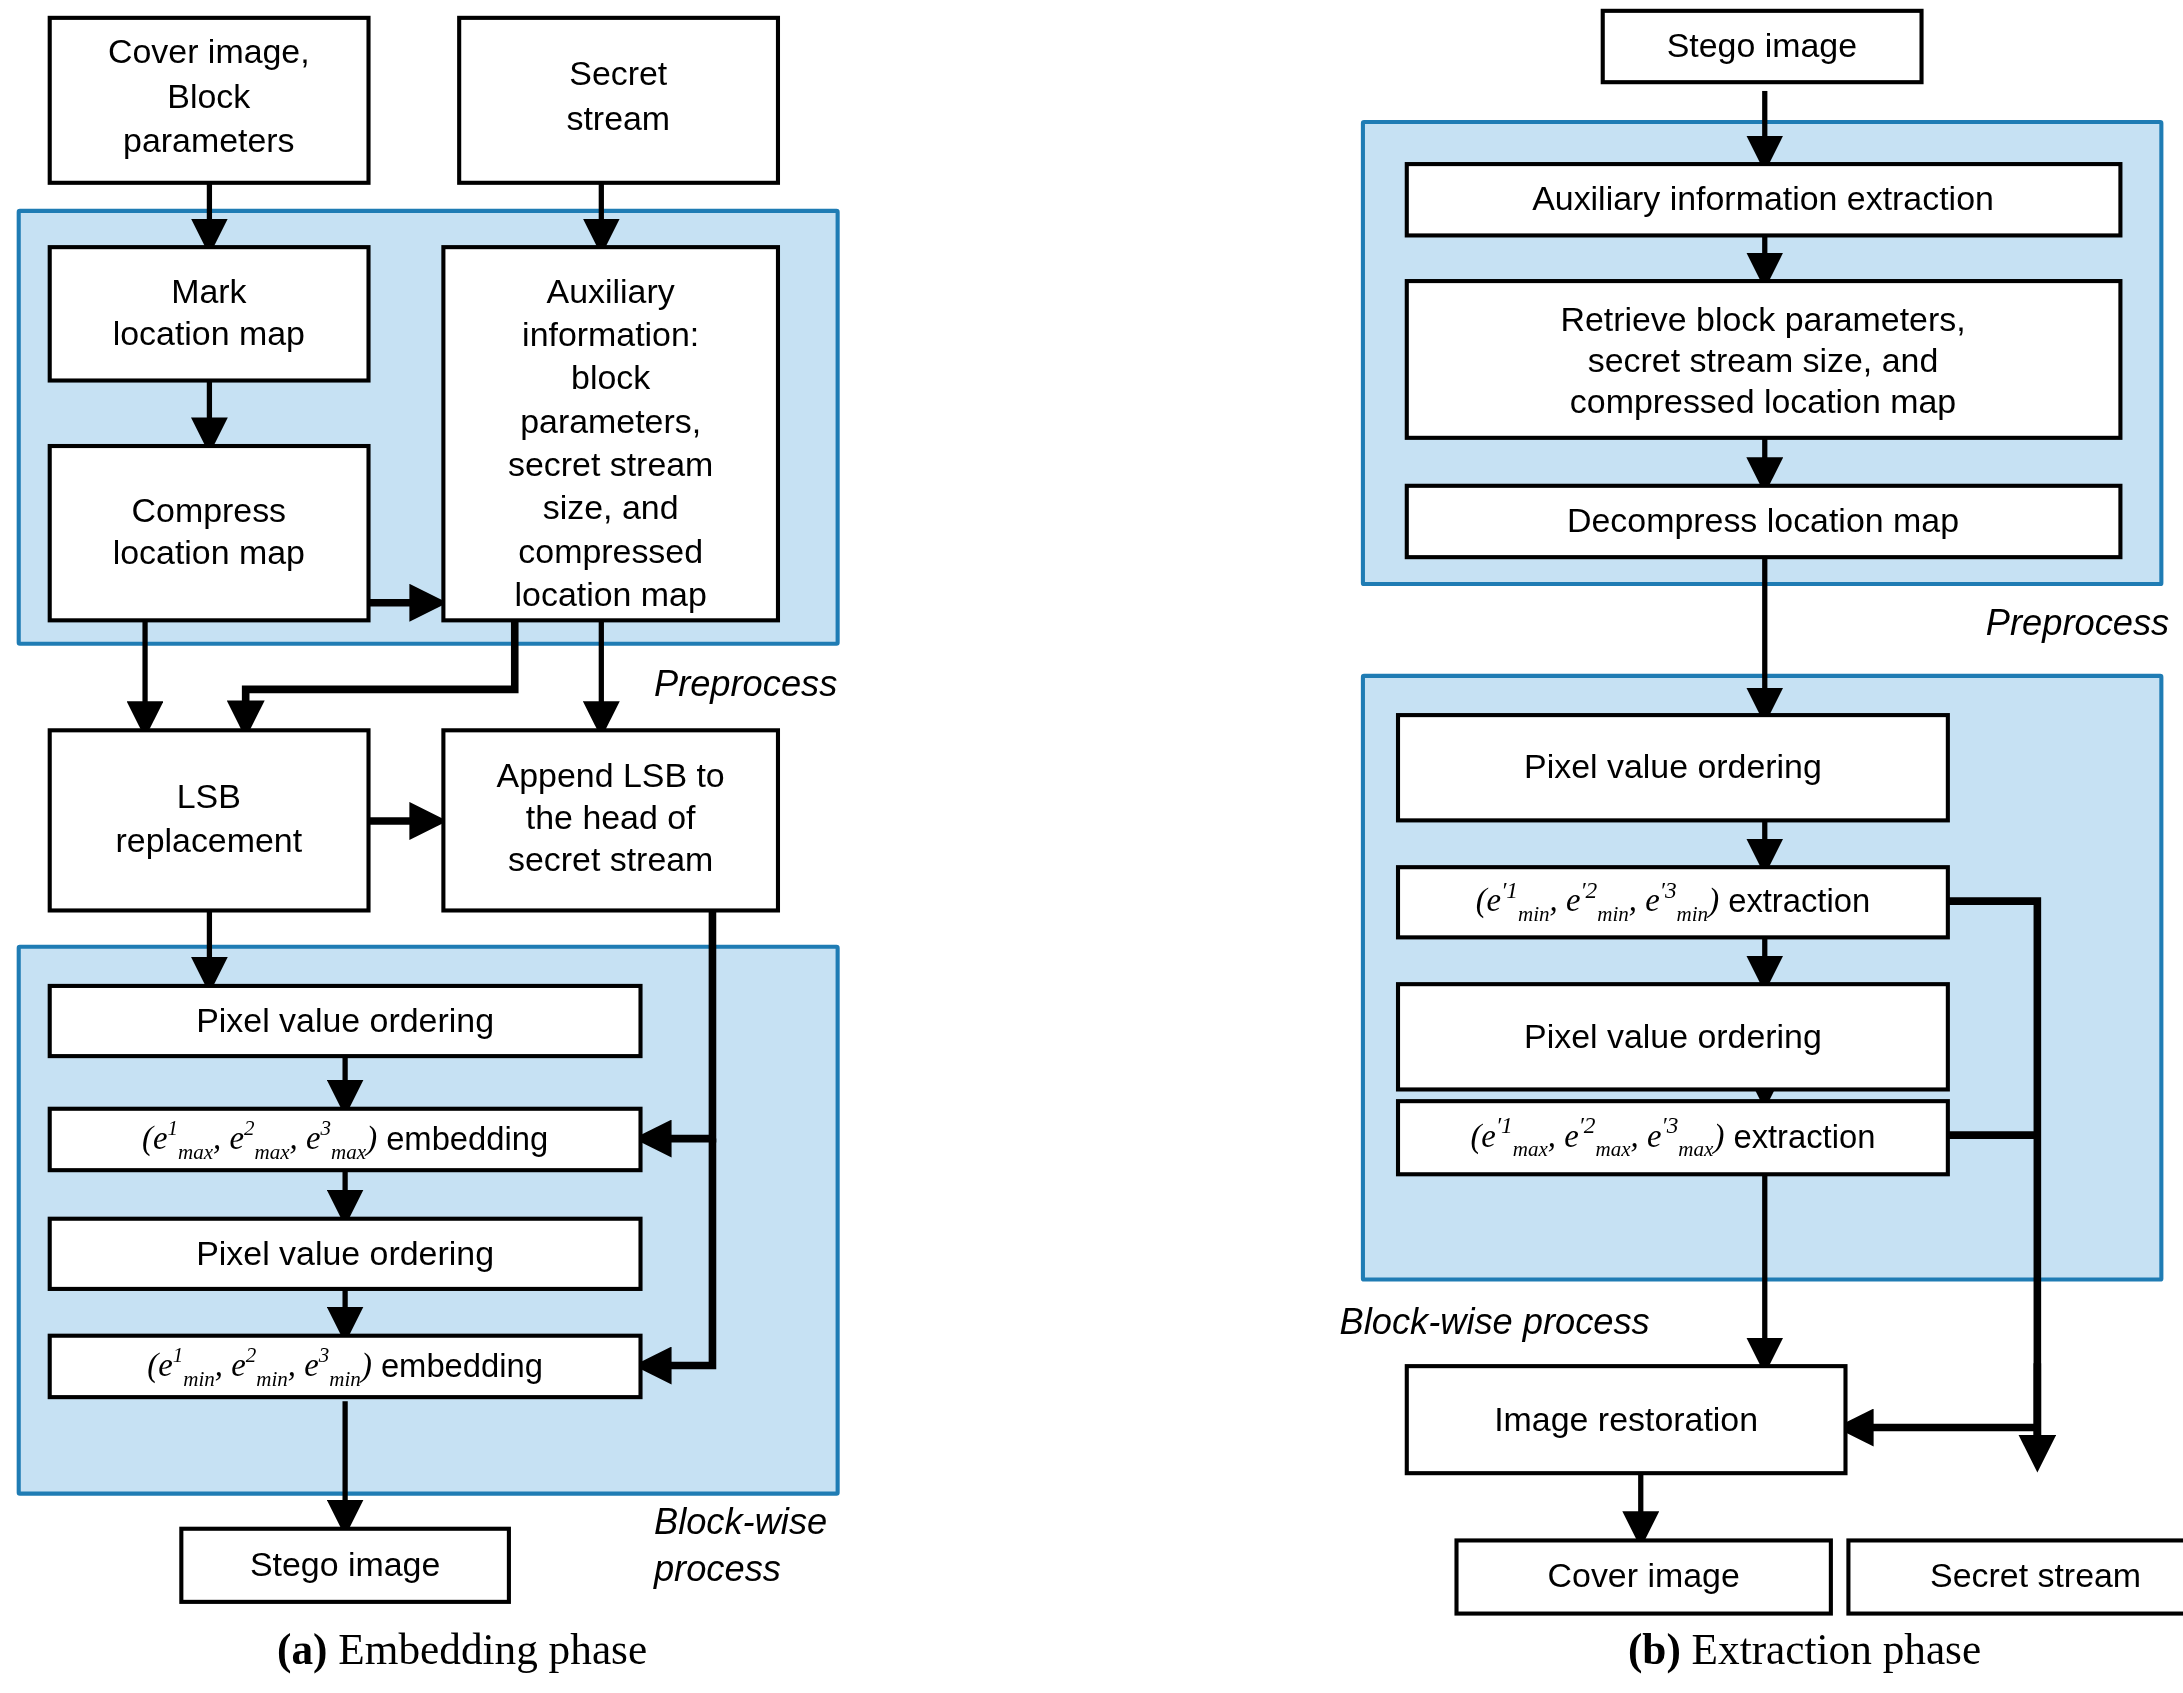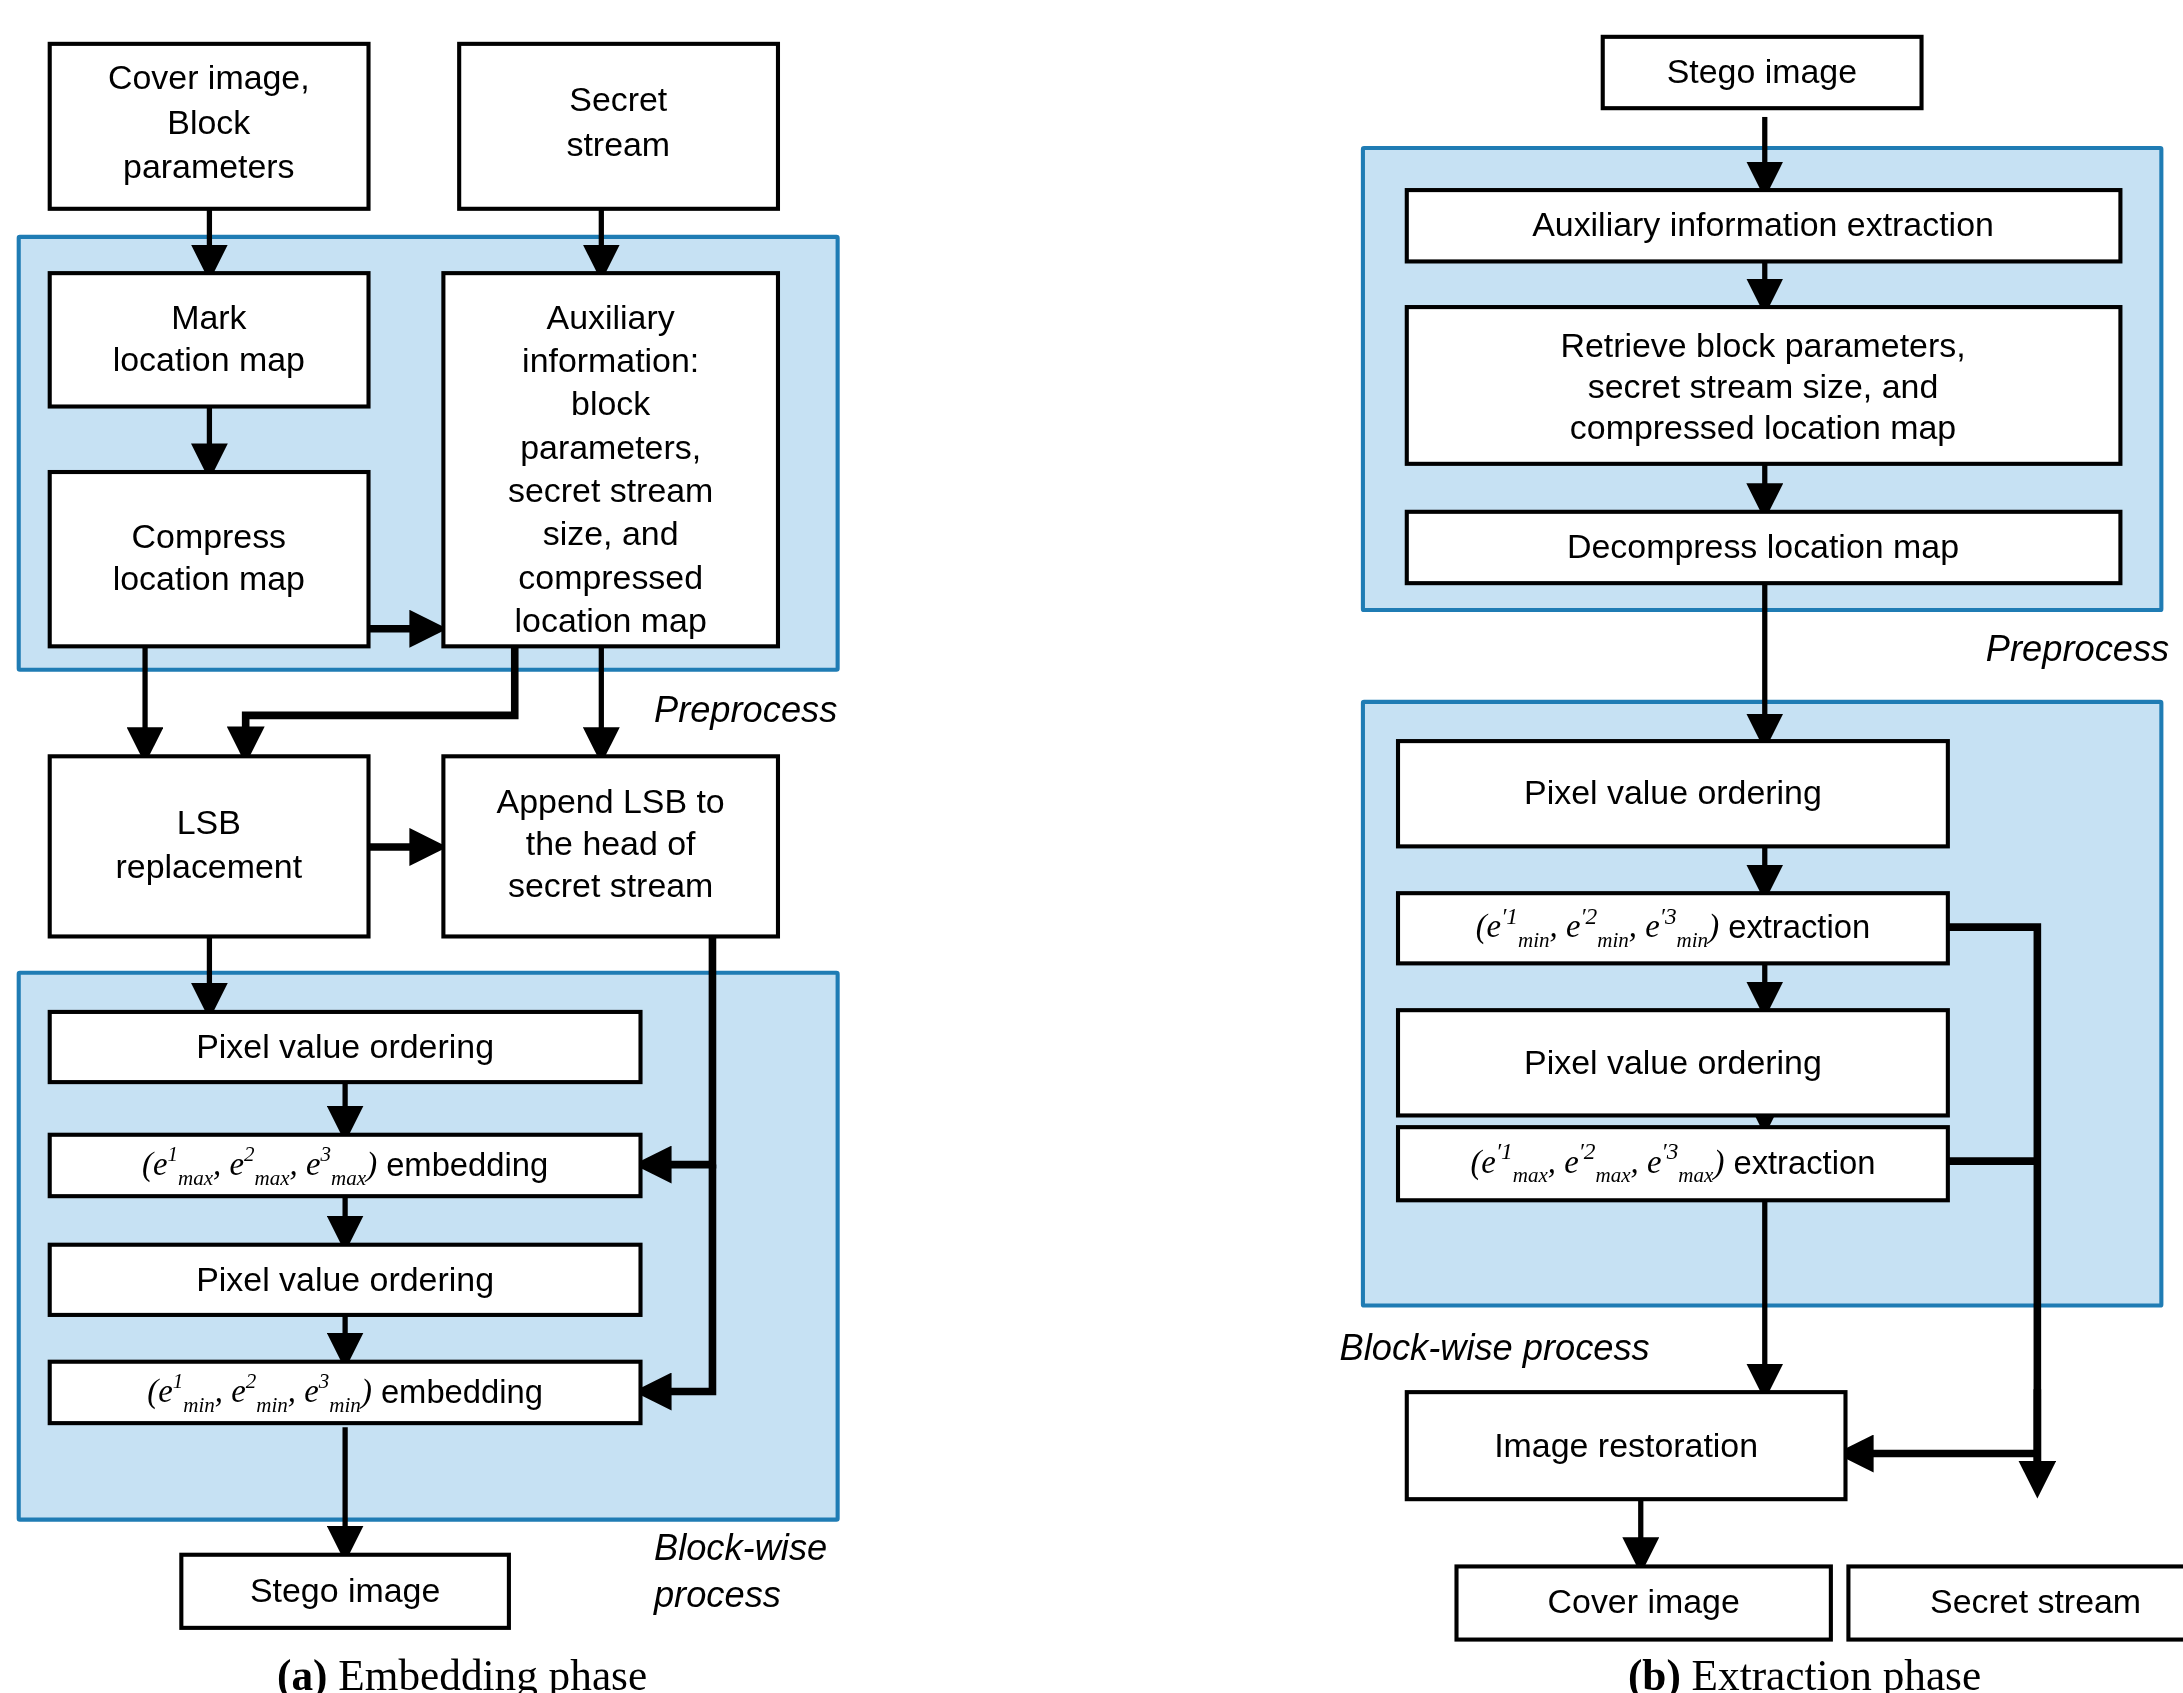--- a/index.html
+++ b/index.html
@@ -10,21 +10,20 @@
   body {
     width: 2183px;
     height: 1694px;
     font-family: "Liberation Sans", sans-serif;
     overflow: hidden;
   }
   #figure-root {
     position: relative;
     width: 2183px;
     height: 1594px;
-    margin-top: 26px;
   }
   svg#flow-svg {
     display: block;
     width: 2183px;
     height: 1694px;
   }
   .panel-rect {
     fill: #c6e1f3;
     stroke: #1f7cb4;
     stroke-width: 7;

